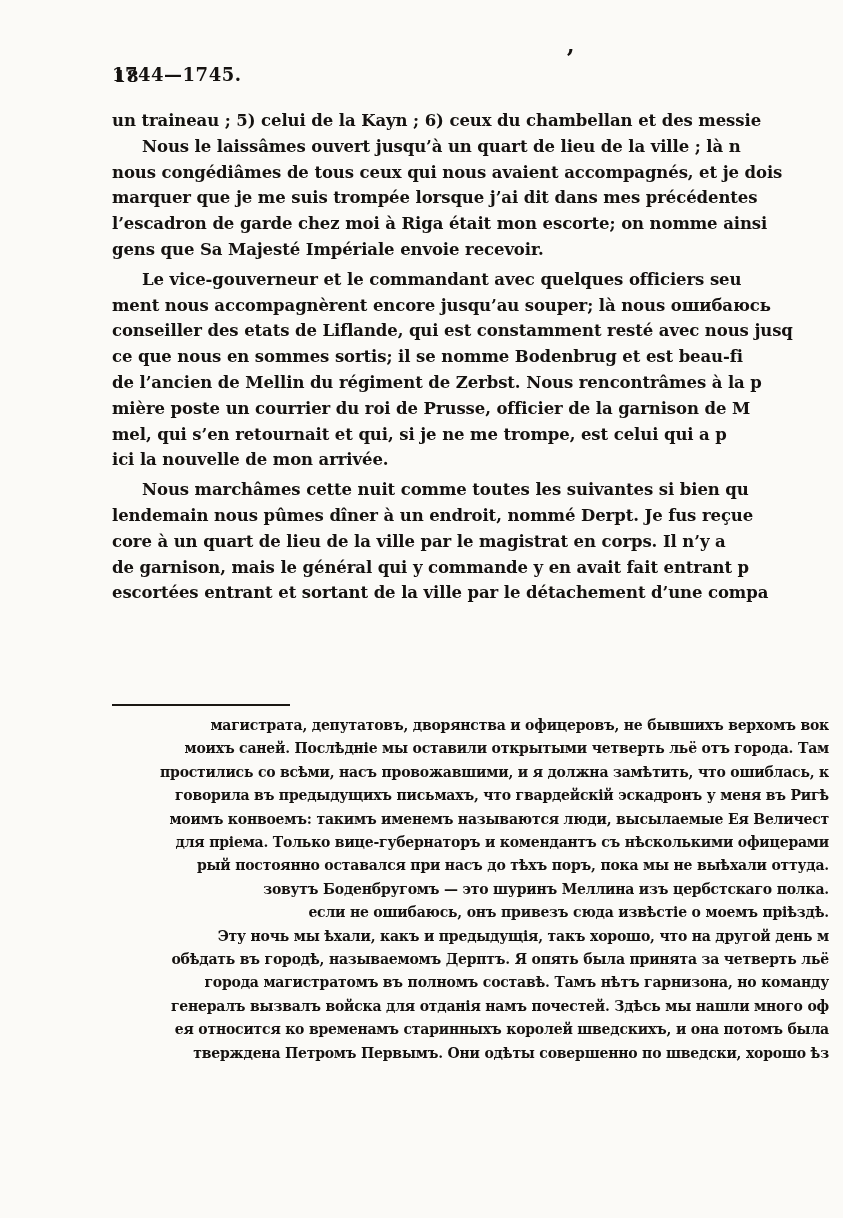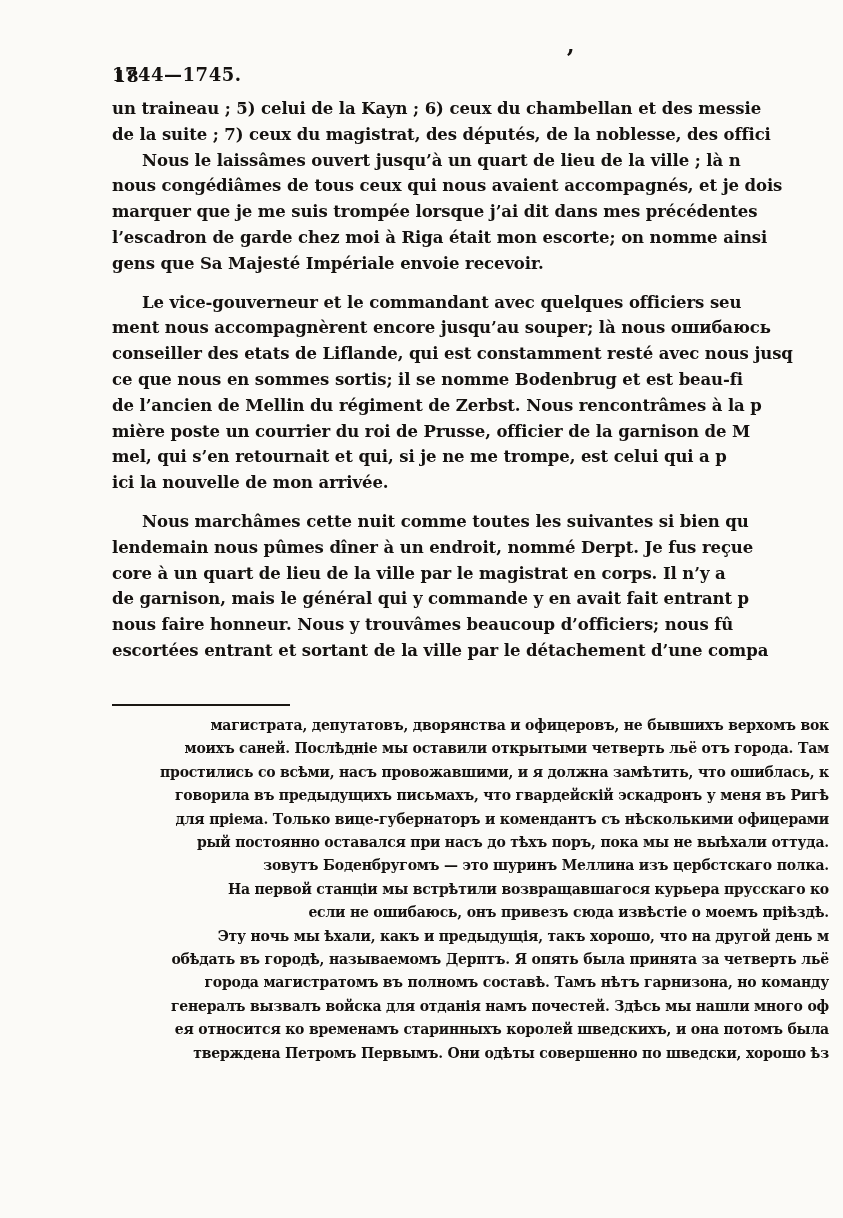--- a/index.html
+++ b/index.html
@@ -18,30 +18,30 @@
   }
   .running-head{
     position:absolute;left:112px;top:64px;width:594px;
     font-size:18px;font-weight:bold;letter-spacing:0.5px;
   }
   .stray{
     position:absolute;left:566px;top:44px;
     font-size:24px;font-weight:bold;
   }
   .body-text{
-    position:absolute;left:112px;top:96px;width:700px;
+    position:absolute;left:112px;top:108px;width:700px;
   }
   .body-text .tline{
     white-space:nowrap;
     font-size:16.5px;font-weight:bold;
     line-height:25.8px;
     letter-spacing:-0.1px;
   }
   .body-text .indent{padding-left:30px;}
-  .body-text .pgap{margin-top:13px;}
+  .body-text .pgap{margin-top:4px;}
   .footnote-rule{
     position:absolute;left:112px;top:704px;width:178px;height:2px;
     background:#1a1713;
   }
   .footnote{
     position:absolute;left:109px;top:714px;width:720px;
   }
   .footnote .tline{
     white-space:nowrap;
     font-size:14px;font-weight:bold;
@@ -57,53 +57,51 @@
 <div class="page">
 
   <span class="pagenum">18</span>
 
   <span class="running-head">1744—1745.</span>
 
   <span class="stray">’</span>
 
   <div class="body-text">
       <div class="tline">un traineau ; 5) celui de la Kayn ; 6) ceux du chambellan et des messie</div>
-      <div class="tline">de la suite ; 7) ceux du magistrat, des députés, de la noblesse, des offici</div>
       <div class="tline indent">Nous le laissâmes ouvert jusqu’à un quart de lieu de la ville ; là n</div>
       <div class="tline">nous congédiâmes de tous ceux qui nous avaient accompagnés, et je dois</div>
       <div class="tline">marquer que je me suis trompée lorsque j’ai dit dans mes précédentes</div>
       <div class="tline">l’escadron de garde chez moi à Riga était mon escorte; on nomme ainsi</div>
       <div class="tline">gens que Sa Majesté Impériale envoie recevoir.</div>
       <div class="tline indent pgap">Le vice-gouverneur et le commandant avec quelques officiers seu</div>
       <div class="tline">ment nous accompagnèrent encore jusqu’au souper; là nous ошибаюсь</div>
       <div class="tline">conseiller des etats de Liflande, qui est constamment resté avec nous jusq</div>
       <div class="tline">ce que nous en sommes sortis; il se nomme Bodenbrug et est beau-fi</div>
       <div class="tline">de l’ancien de Mellin du régiment de Zerbst. Nous rencontrâmes à la p</div>
       <div class="tline">mière poste un courrier du roi de Prusse, officier de la garnison de M</div>
       <div class="tline">mel, qui s’en retournait et qui, si je ne me trompe, est celui qui a p</div>
       <div class="tline">ici la nouvelle de mon arrivée.</div>
       <div class="tline indent pgap">Nous marchâmes cette nuit comme toutes les suivantes si bien qu</div>
       <div class="tline">lendemain nous pûmes dîner à un endroit, nommé Derpt. Je fus reçue</div>
       <div class="tline">core à un quart de lieu de la ville par le magistrat en corps. Il n’y a</div>
       <div class="tline">de garnison, mais le général qui y commande y en avait fait entrant p</div>
-      <div class="tline">nous faire honneur. Nous y trouvâmes beaucoup d’officiers; nous fû</div>
       <div class="tline">escortées entrant et sortant de la ville par le détachement d’une compa</div>
     </div>
 
   <div class="footnote-rule"></div>
 
   <div class="footnote">
       <div class="tline">магистрата, депутатовъ, дворянства и офицеровъ, не бывшихъ верхомъ вок</div>
       <div class="tline">моихъ саней. Послѣдніе мы оставили открытыми четверть льё отъ города. Там</div>
       <div class="tline">простились со всѣми, насъ провожавшими, и я должна замѣтить, что ошиблась, к</div>
       <div class="tline">говорила въ предыдущихъ письмахъ, что гвардейскій эскадронъ у меня въ Ригѣ</div>
+      <div class="tline">моимъ конвоемъ: такимъ именемъ называются люди, высылаемые Ея Величест</div>
       <div class="tline">для пріема. Только вице-губернаторъ и комендантъ съ нѣсколькими офицерами</div>
       <div class="tline">рый постоянно оставался при насъ до тѣхъ поръ, пока мы не выѣхали оттуда.</div>
       <div class="tline">зовутъ Боденбругомъ — это шуринъ Меллина изъ цербстскаго полка.</div>
-      <div class="tline indent">На первой станціи мы встрѣтили возвращавшагося курьера прусскаго ко</div>
       <div class="tline">если не ошибаюсь, онъ привезъ сюда извѣстіе о моемъ пріѣздѣ.</div>
       <div class="tline indent">Эту ночь мы ѣхали, какъ и предыдущія, такъ хорошо, что на другой день м</div>
       <div class="tline">обѣдать въ городѣ, называемомъ Дерптъ. Я опять была принята за четверть льё</div>
       <div class="tline">города магистратомъ въ полномъ составѣ. Тамъ нѣтъ гарнизона, но команду</div>
       <div class="tline">генералъ вызвалъ войска для отданія намъ почестей. Здѣсь мы нашли много оф</div>
       <div class="tline">ея относится ко временамъ старинныхъ королей шведскихъ, и она потомъ была</div>
       <div class="tline">тверждена Петромъ Первымъ. Они одѣты совершенно по шведски, хорошо ѣз</div>
     </div>
 
 </div>

